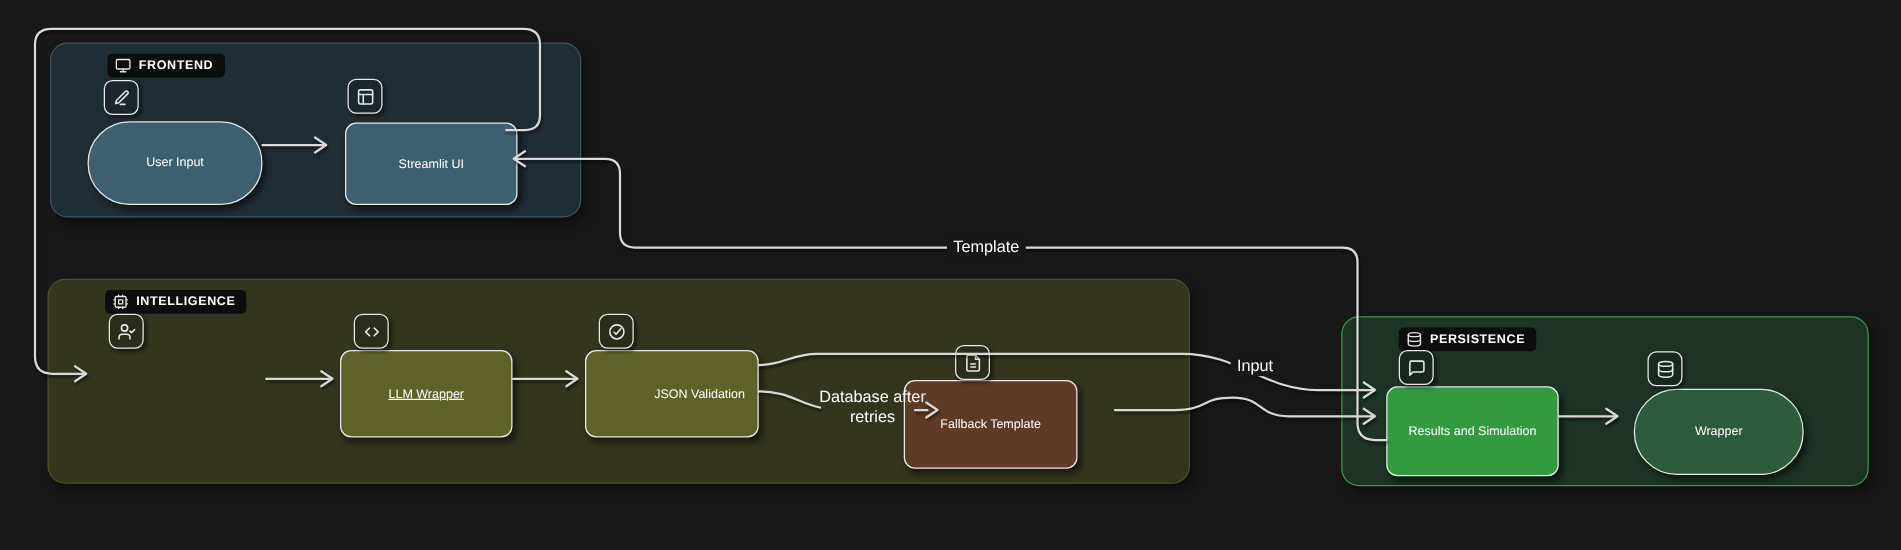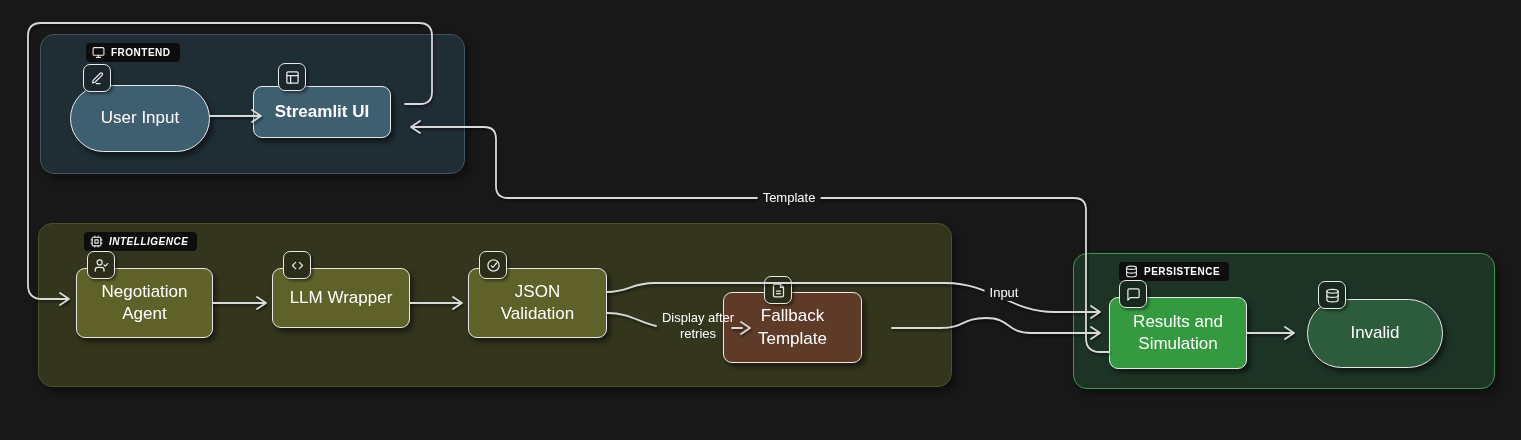--- a/index.html
+++ b/index.html
@@ -18,22 +18,22 @@
   .group.frontend{background:var(--frontend-bg);border-color:var(--frontend-border);}
   .group.intelligence{background:var(--intelligence-bg);border-color:var(--intelligence-border);}
   .group.persistence{background:var(--persistence-bg);border-color:var(--persistence-border);}
 
   .group-badge{position:absolute;top:8px;left:9px;display:flex;align-items:center;gap:6px;
                background:var(--badge-bg);color:var(--text);border-radius:4px;padding:3px 9px 3px 6px;
                font-size:10px;font-weight:bold;letter-spacing:.5px;line-height:1;margin-left:36px;}
   .group-badge svg{width:13px;height:13px;stroke:#e8e8e8;}
 
   .node{position:absolute;display:flex;align-items:center;justify-content:center;text-align:center;
-        border:1.7px solid var(--node-border);color:var(--text);font-size:17px;line-height:1.3;
-        border-radius:9px;box-shadow:3px 4px 5px rgba(0,0,0,.5);padding:0 10px;box-sizing:border-box;}
+        border:1.7px solid var(--node-border);color:var(--text);font-size:10px;line-height:1.3;
+        border-radius:9px;box-shadow:3px 4px 5px rgba(0,0,0,.5);padding:0 10px;box-sizing:border-box;margin-top:12px;}
   .node.stadium{border-radius:40px;}
   .node.teal{background:var(--frontend-node);}
   .node.olive{background:var(--intelligence-node);}
   .node.brown{background:var(--fallback-node);}
   .node.green{background:var(--results-node);}
   .node.darkgreen{background:var(--database-node);}
 
   .badge{position:absolute;width:26px;height:26px;border:1.6px solid var(--node-border);border-radius:7px;
          display:flex;align-items:center;justify-content:center;box-shadow:2px 2px 3px rgba(0,0,0,.45);}
   .badge.fe{background:#1b272d;} .badge.in{background:#2b2d18;} .badge.pe{background:#17291e;}
@@ -58,21 +58,21 @@
   <div class="group frontend" style="left:40px;top:34px;width:423px;height:138px;">
     <div class="group-badge">
       <svg class="icon" viewBox="0 0 24 24">
         <rect x="2" y="3" width="20" height="14" rx="2"></rect>
           <path d="M8 21h8M12 17v4"></path>
         </svg>
       <span>FRONTEND</span>
     </div>
   </div>
 
-  <div class="group intelligence" style="left:38px;top:223px;width:912px;height:162px;font-style:italic;">
+  <div class="group intelligence" style="left:38px;top:223px;width:912px;height:162px;">
     <div class="group-badge">
       <svg class="icon" viewBox="0 0 24 24">
         <rect x="4" y="4" width="16" height="16" rx="2"></rect>
           <rect x="9" y="9" width="6" height="6"></rect>
         <path d="M9 2v2M15 2v2M9 20v2M15 20v2M2 9h2M2 15h2M20 9h2M20 15h2"></path>
         </svg>
       <span>INTELLIGENCE</span>
     </div>
   </div>
 
@@ -83,40 +83,37 @@
           <path d="M3 5v14c0 1.66 4 3 9 3s9-1.34 9-3V5"></path>
         <path d="M3 12c0 1.66 4 3 9 3s9-1.34 9-3"></path>
         </svg>
       <span>PERSISTENCE</span>
     </div>
   </div>
 
   <div class="node stadium teal" style="left:70px;top:85px;width:140px;height:67px;">
     <span>User Input</span>
   </div>
-  <div class="node teal" style="left:253px;top:86px;width:138px;height:52px;font-weight:bold;">
+  <div class="node teal" style="left:276px;top:86px;width:138px;height:66px;">
     <span>Streamlit UI</span>
   </div>
-  <div class="node olive" style="left:76px;top:268px;width:137px;height:70px;">
-    <span>Negotiation Agent</span>
-  </div>
-  <div class="node olive" style="left:272px;top:268px;width:138px;height:60px;">
+  <div class="node olive" style="left:272px;top:268px;width:138px;height:70px;text-decoration:underline;">
     <span>LLM Wrapper</span>
   </div>
   <div class="node olive" style="left:468px;top:268px;width:139px;height:70px;justify-content:flex-end;">
     <span>JSON Validation</span>
   </div>
   <div class="node brown" style="left:723px;top:292px;width:139px;height:71px;">
     <span>Fallback Template</span>
   </div>
   <div class="node green" style="left:1109px;top:297px;width:138px;height:72px;">
     <span>Results and Simulation</span>
   </div>
   <div class="node stadium darkgreen" style="left:1307px;top:299px;width:136px;height:69px;">
-    <span>Invalid</span>
+    <span>Wrapper</span>
   </div>
 
   <div class="badge fe" style="left:83px;top:64px;">
     <svg class="icon" viewBox="0 0 24 24">
       <path d="M10 20h6"></path>
         <path d="M16.4 3.6a2.1 2.1 0 0 1 3 3L8 18l-4 1 1-4Z"></path>
       </svg>
   </div>
   <div class="badge fe" style="left:278px;top:63px;">
     <svg class="icon" viewBox="0 0 24 24">
@@ -199,15 +196,15 @@
       <path d="M 420 121 L 411 127 L 420 133"></path>
     </g>
     <g>
       <path d="M 1247 333 H 1293"></path>
         <path d="M 1285 327 L 1294 333 L 1285 339"></path>
     </g>
   </svg>
 
   <div class="edge-label boxed" style="left:789px;top:198px;">Template</div>
   <div class="edge-label boxed" style="left:1004px;top:293px;">Input</div>
-  <div class="edge-label wrap" style="left:698px;top:326px;">Display after retries</div>
+  <div class="edge-label wrap" style="left:698px;top:326px;">Database after retries</div>
 
 </div>
 
 </body></html>

